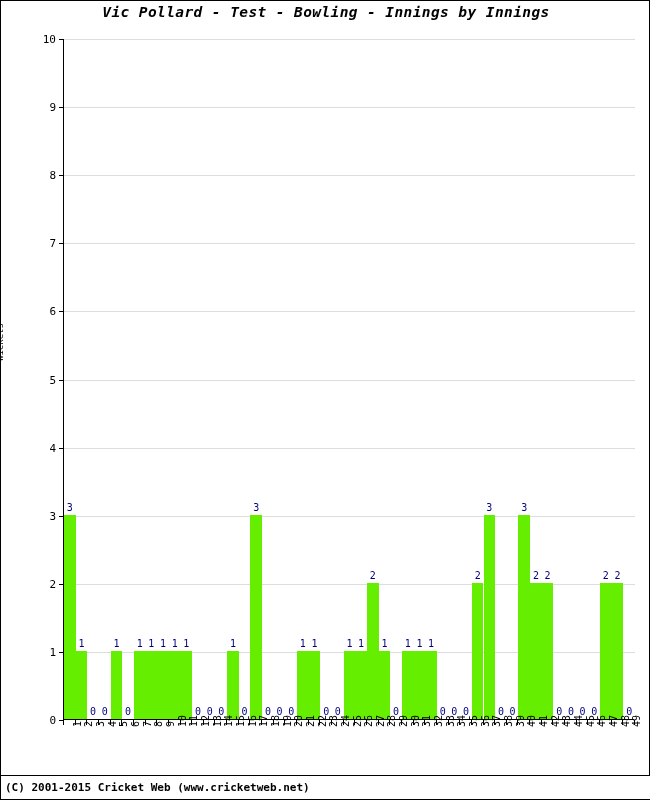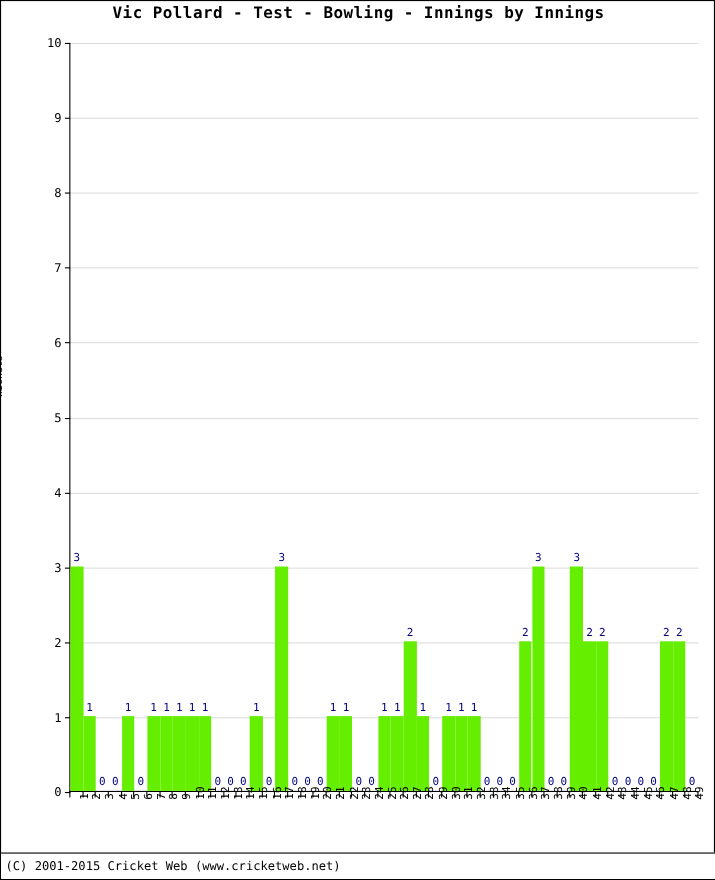--- a/index.html
+++ b/index.html
@@ -29,20 +29,21 @@
     position: absolute;
     left: 0;
     top: 3px;
     width: 650px;
     text-align: center;
     font-size: 14.5px;
     font-weight: bold;
     color: #000000;
     letter-spacing: 0.4px;
     white-space: nowrap;
+    font-style: italic;
   }
   
   #plot-area {
     position: absolute;
     left: 62px;
     top: 38px;
     width: 571px;
     height: 681px;
     box-sizing: border-box;
     border-left: 1px solid #000000;
@@ -171,20 +172,21 @@
     box-sizing: border-box;
     background: #ffffff;
   }
   #footer-text {
     position: absolute;
     left: 4px;
     top: 5px;
     font-size: 11px;
     color: #000000;
     white-space: nowrap;
+    font-weight: bold;
   }
 </style>
 </head>
 <body>
 
 <div id="chart-root">
 
   <div id="chart-title">Vic Pollard - Test - Bowling - Innings by Innings</div>
 
   <div id="y-axis-title">Wickets</div>

